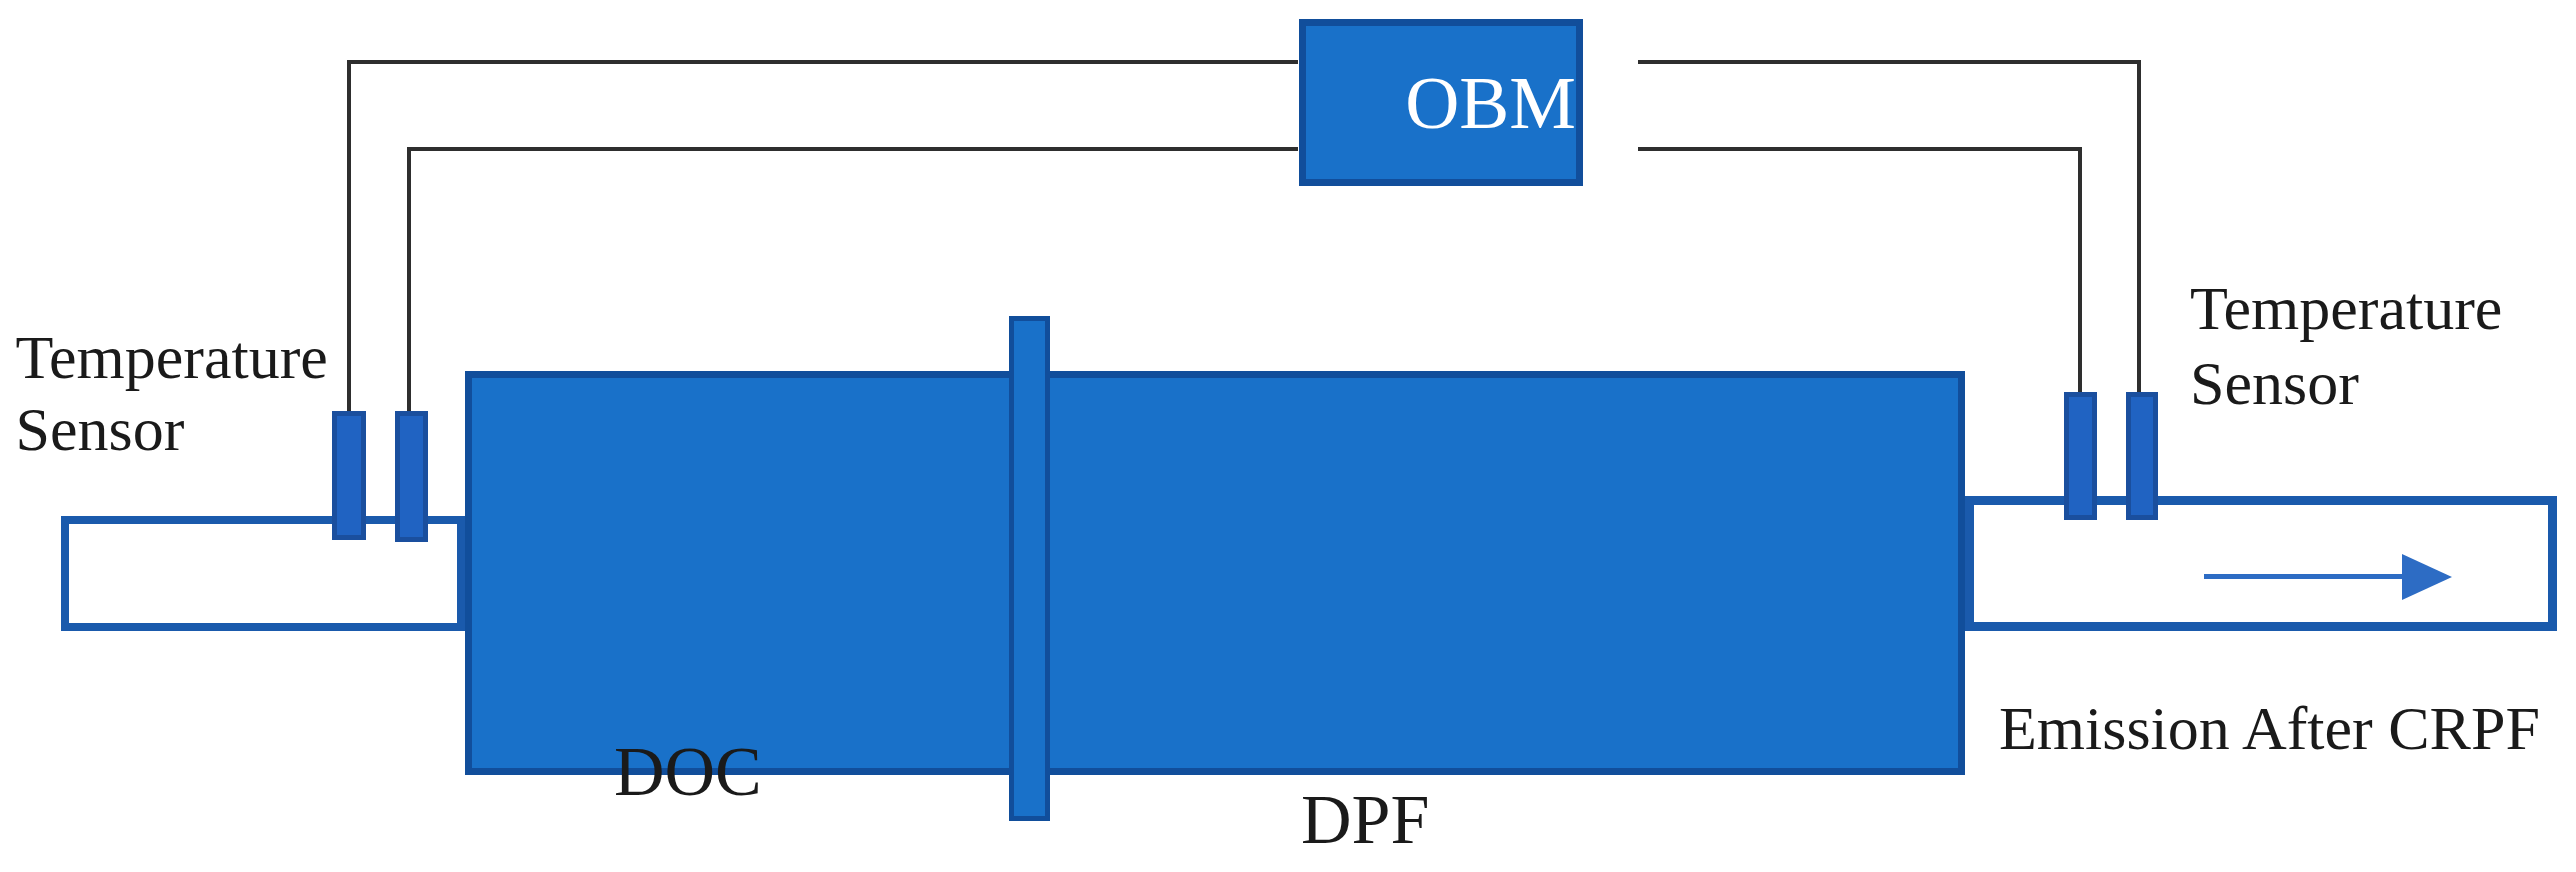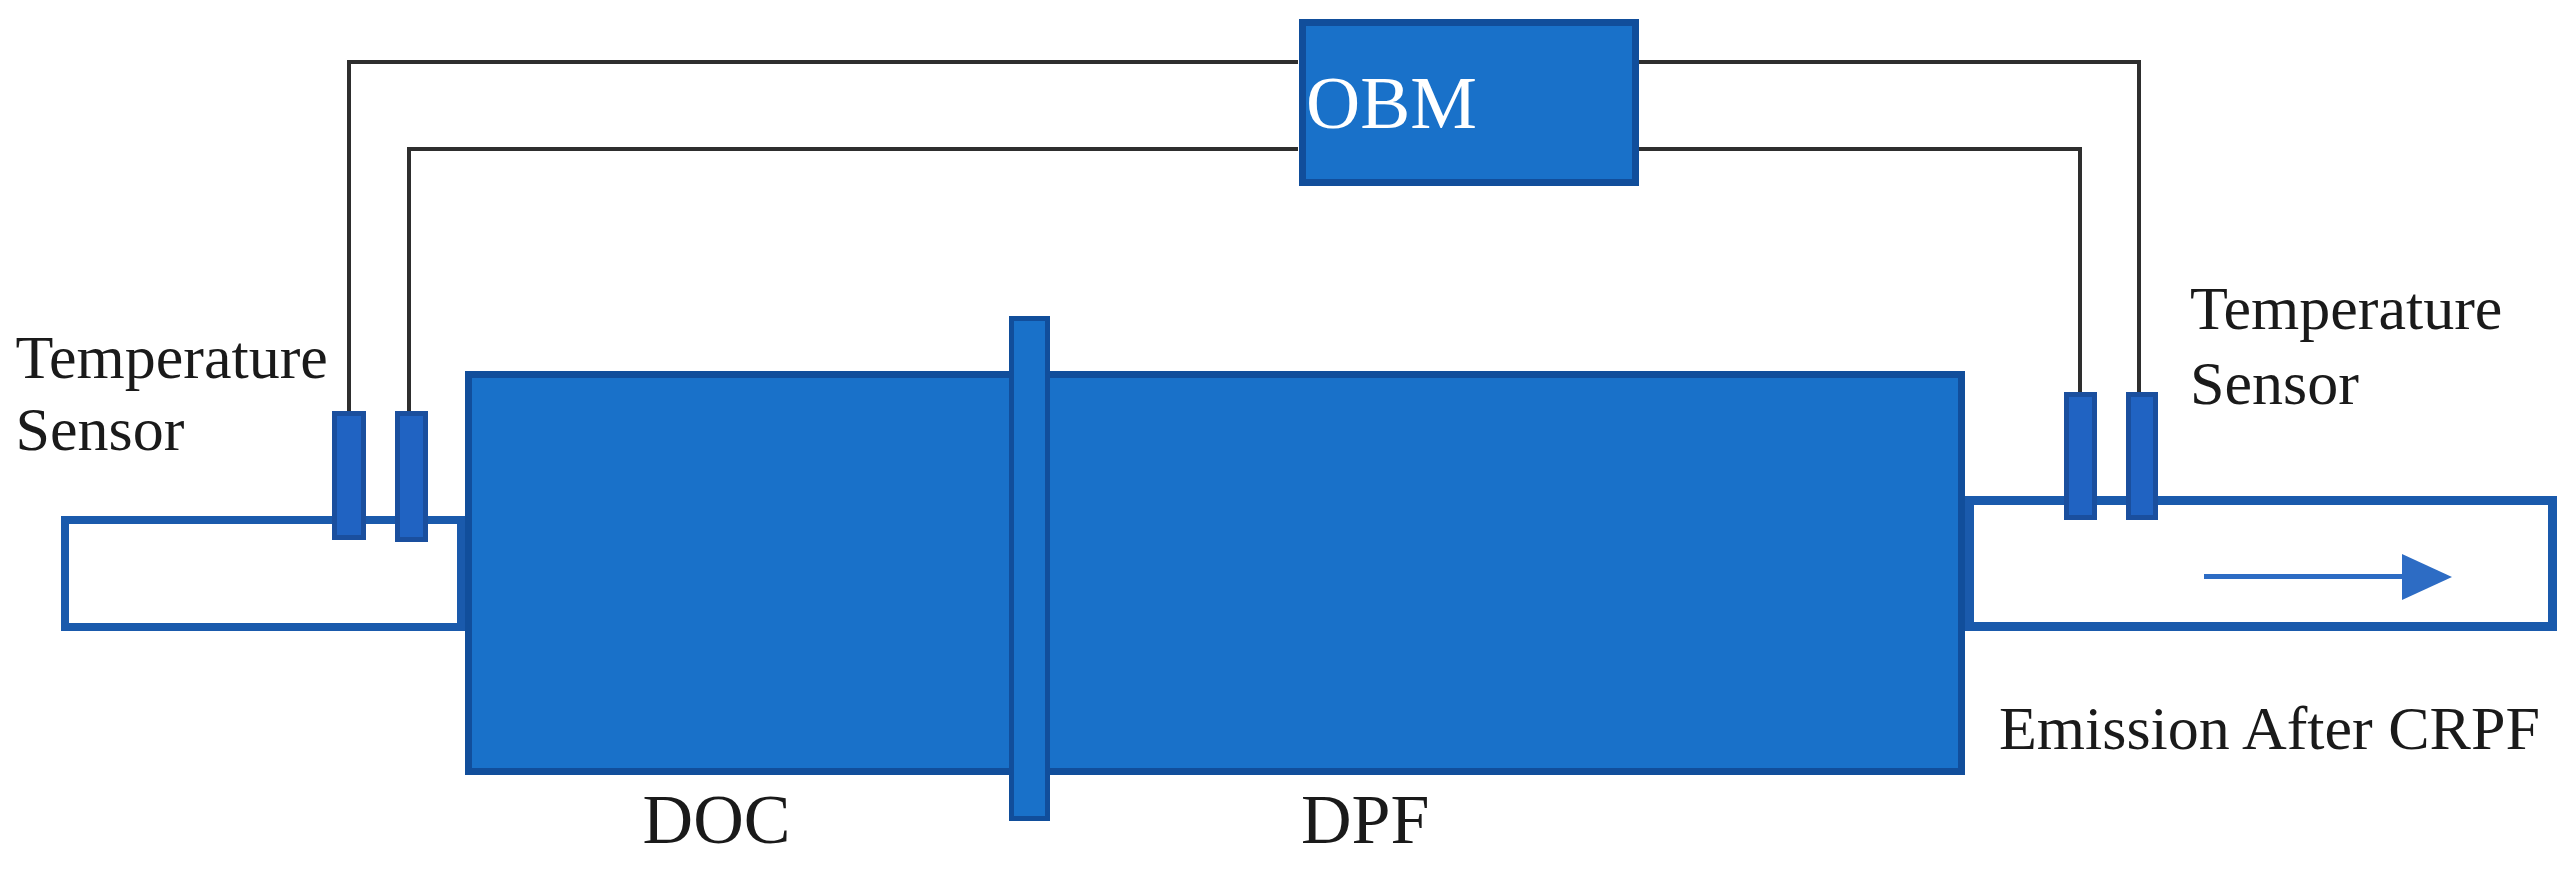--- a/index.html
+++ b/index.html
@@ -24,24 +24,24 @@
   }
   .wire{position:absolute;background:var(--wire);z-index:1;}
   .pipe{position:absolute;box-sizing:border-box;background:#ffffff;border:8.7px solid var(--pipe-border);z-index:2;}
   .block{position:absolute;box-sizing:border-box;background:var(--component-fill);border:7.7px solid var(--component-border);z-index:3;}
   .sensor{position:absolute;box-sizing:border-box;background:var(--sensor-fill);border:5.8px solid var(--sensor-border);z-index:5;}
   .label{
     position:absolute;color:var(--text);
     font-size:62px;line-height:72px;white-space:pre-line;z-index:6;
   }
   .obm{
-    position:absolute;left:1299px;top:19.4px;width:340px;height:167px;
+    position:absolute;left:1299px;top:19.4px;width:284px;height:167px;
     box-sizing:border-box;background:var(--component-fill);
     border:7.7px solid var(--component-border);
-    display:flex;align-items:center;justify-content:flex-start;z-index:4;
+    display:flex;align-items:center;justify-content:flex-end;z-index:4;
   }
   .obm-text{color:var(--obm-text);font-size:75px;line-height:1;}
   .arrow-line{position:absolute;left:2204px;top:574px;width:205px;height:4.8px;background:var(--arrow);z-index:4;}
   .arrow-head{
     position:absolute;left:2402px;top:554px;width:0;height:0;z-index:4;
     border-top:23px solid transparent;border-bottom:23px solid transparent;
     border-left:50px solid var(--arrow);
   }
 </style>
 </head>
@@ -78,17 +78,17 @@
   <div class="sensor" style="left:2126px;top:392px;width:32px;height:128px;"></div>
 
   <div class="arrow-line"></div>
   <div class="arrow-head"></div>
 
   <div class="label" style="left:15.5px;top:321px;">Temperature
 Sensor</div>
   <div class="label" style="left:2190px;top:271px;line-height:75px;">Temperature
 Sensor</div>
   <div class="label" style="left:1999px;top:672px;margin-top:20px;">Emission After CRPF</div>
-  <div class="label" style="left:614px;top:784px;width:205px;text-align:center;font-size:70px;">DOC</div>
+  <div class="label" style="left:614px;top:736px;width:205px;text-align:left;font-size:70px;">DOC</div>
   <div class="label" style="left:1301px;top:784px;width:205px;font-size:70px;">DPF</div>
 
 </div>
 
 
 </body></html>

